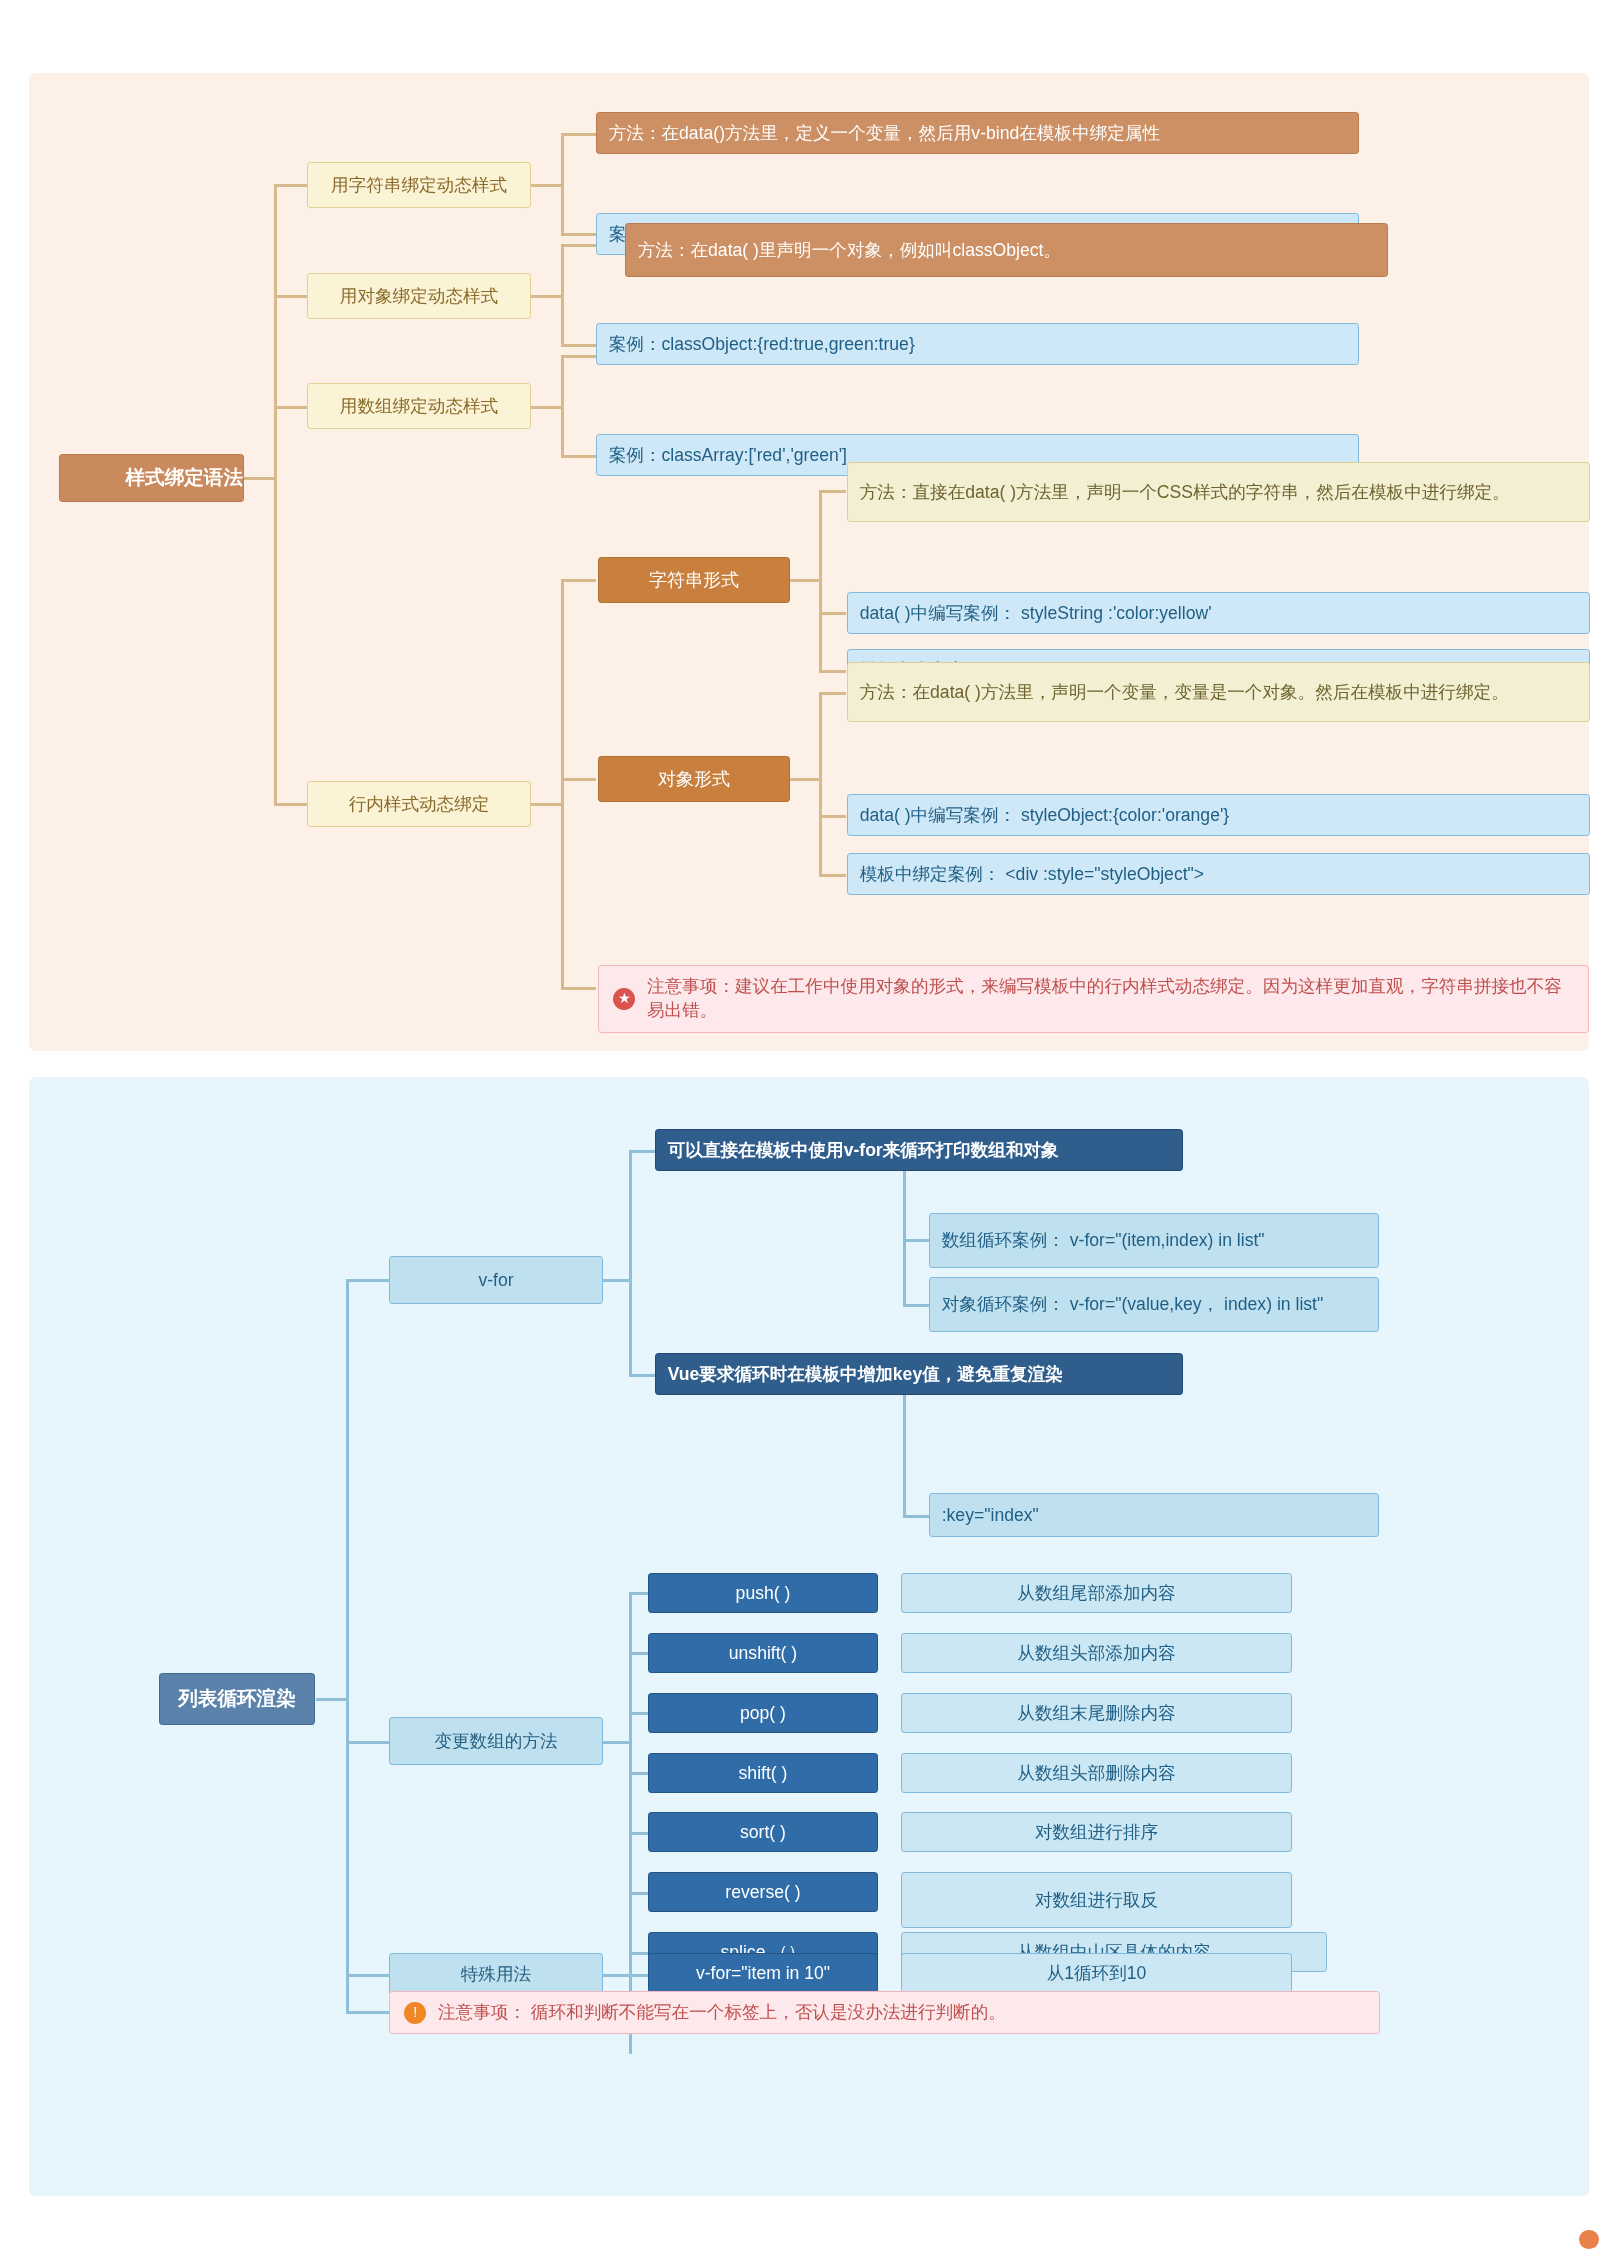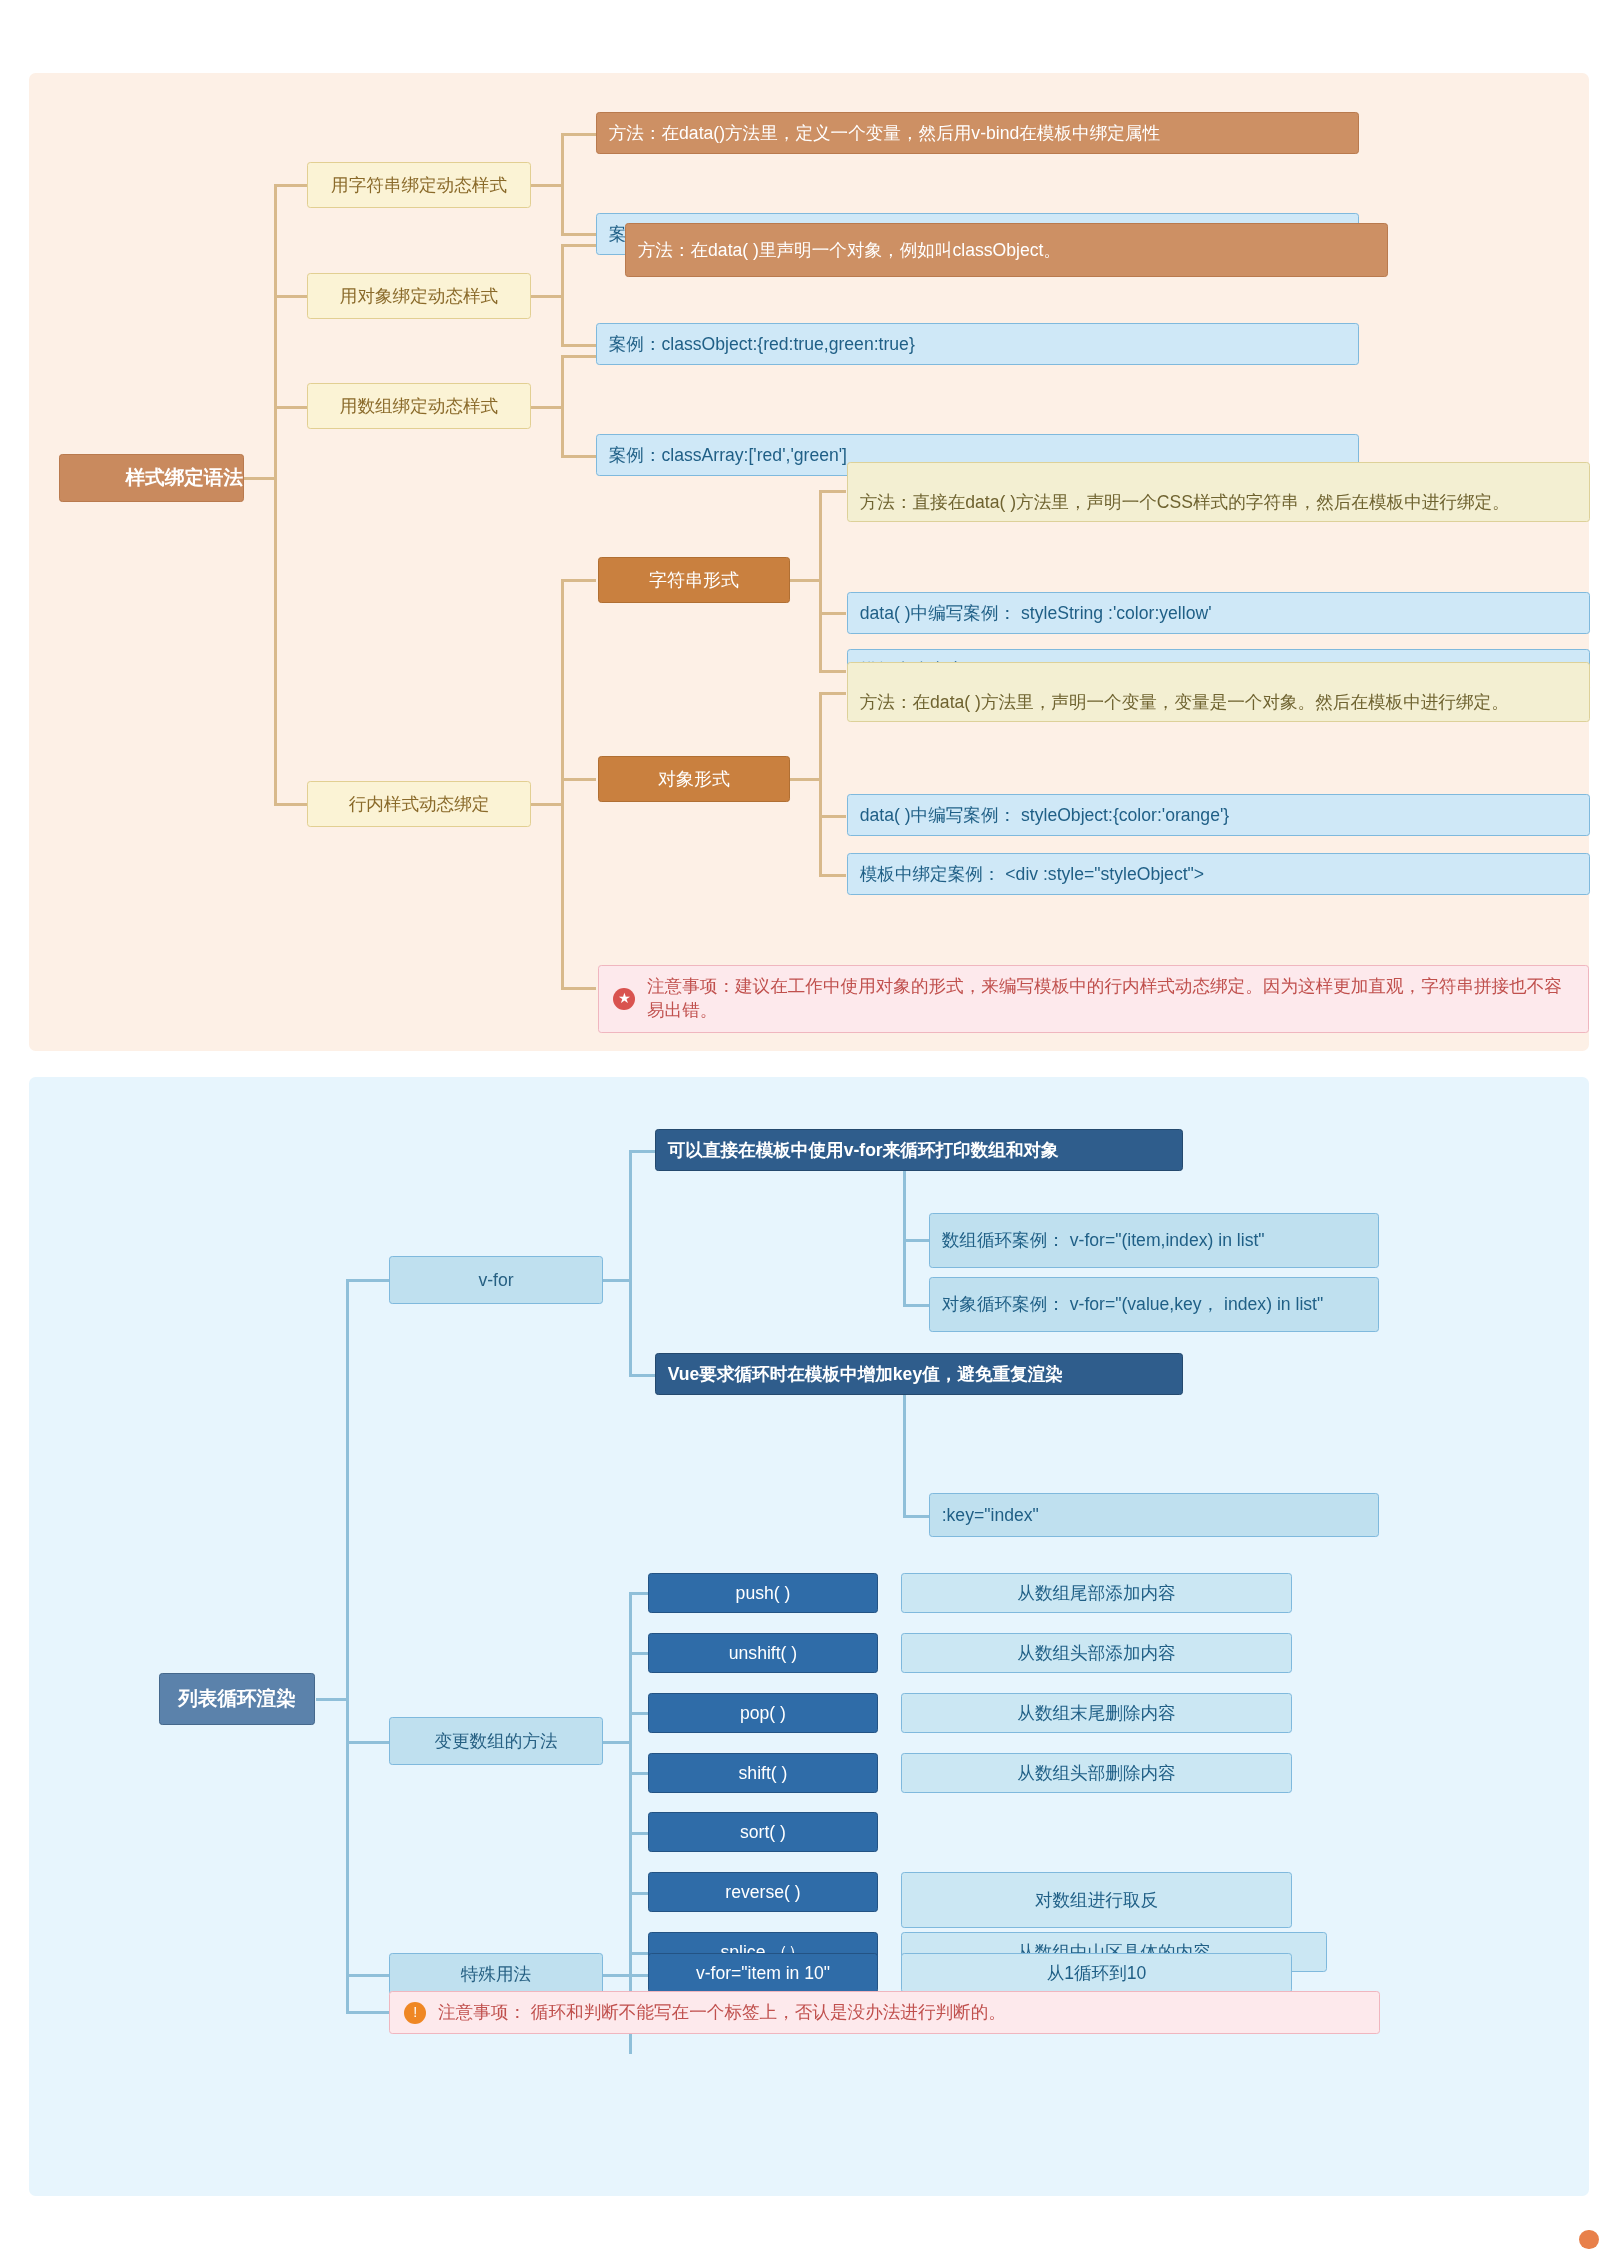--- a/index.html
+++ b/index.html
@@ -21,21 +21,21 @@
               justify-content:center;text-align:right;}
   
   .lv2-cream{background:#fbf3d5;border:0.7px solid #e2cf92;color:#8a6a2a;font-size:17.6px;
              justify-content:center;text-align:center;}
   
   .m-brown{background:#cd9064;border:0.7px solid #b97a4e;color:#ffffff;font-size:17.6px;padding:0 11.7px;}
   
   .m-blue{background:#cfe8f7;border:0.7px solid #7fb9dd;color:#1f5f86;font-size:17.6px;padding:0 11.7px;}
   
   .m-yellow{background:#f3efd2;border:0.7px solid #ddd199;color:#6f6330;font-size:17.6px;padding:6.5px 11.7px;
-            align-items:flex-end;}
+            align-items:center;}
   
   .sub-brown{background:#c9803f;border:0.7px solid #b06f33;color:#ffffff;font-size:18px;
              justify-content:center;text-align:center;}
   
   .warn{background:#fde9ec;border:0.7px solid #f0b6bf;color:#c0504d;font-size:17.6px;
         padding:7.8px 11.7px 7.8px 48px;align-items:flex-start;}
   .warn-icon{position:absolute;left:14.3px;top:50%;transform:translateY(-50%);
              width:22px;height:22px;border-radius:50%;background:#d9534f;color:#fff;
              font-size:14.3px;display:flex;align-items:center;justify-content:center;}
   .warn-icon.orange{background:#ef8724;}
@@ -259,20 +259,23 @@
     <div class="node mth-dark" style="left:619px;top:676px;width:230px;height:40px;">
       <span class="txt">shift( )</span>
       </div>
     <div class="node mth-desc" style="left:872px;top:676px;width:391px;height:40px;">
       <span class="txt">从数组头部删除内容</span>
       </div>
 
     <div class="node mth-dark" style="left:619px;top:735px;width:230px;height:40px;">
       <span class="txt">sort( )</span>
       </div>
+    <div class="node mth-desc" style="left:872px;top:735px;width:391px;height:40px;">
+      <span class="txt">对数组进行排序</span>
+      </div>
 
     <div class="node mth-dark" style="left:619px;top:795px;width:230px;height:40px;">
       <span class="txt">reverse( )</span>
       </div>
     <div class="node mth-desc" style="left:872px;top:795px;width:391px;height:56px;">
       <span class="txt">对数组进行取反</span>
       </div>
 
     <div class="node mth-dark" style="left:619px;top:855px;width:230px;height:40px;">
       <span class="txt">splice （）</span>

